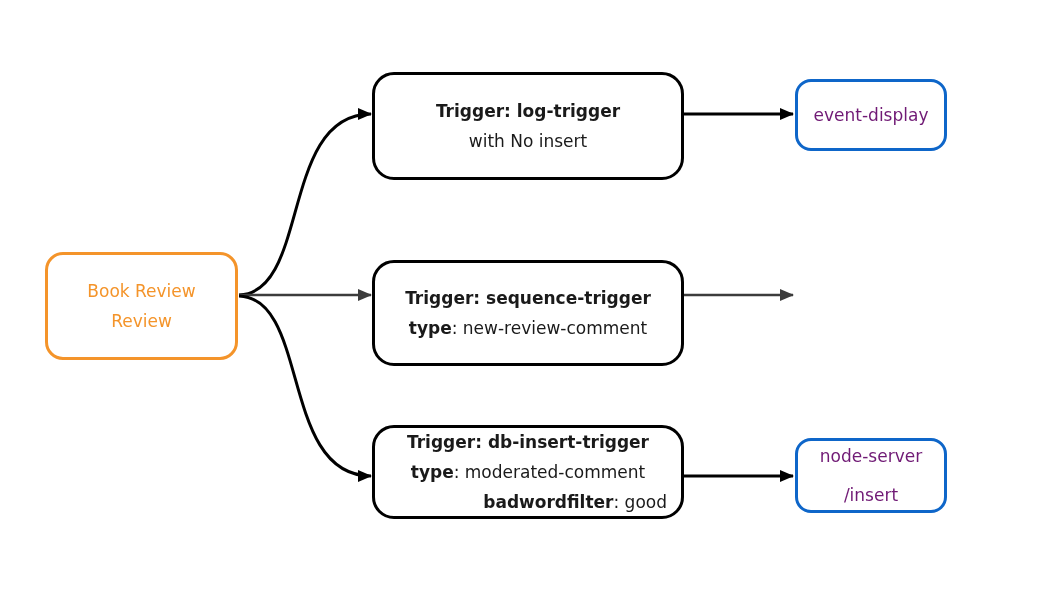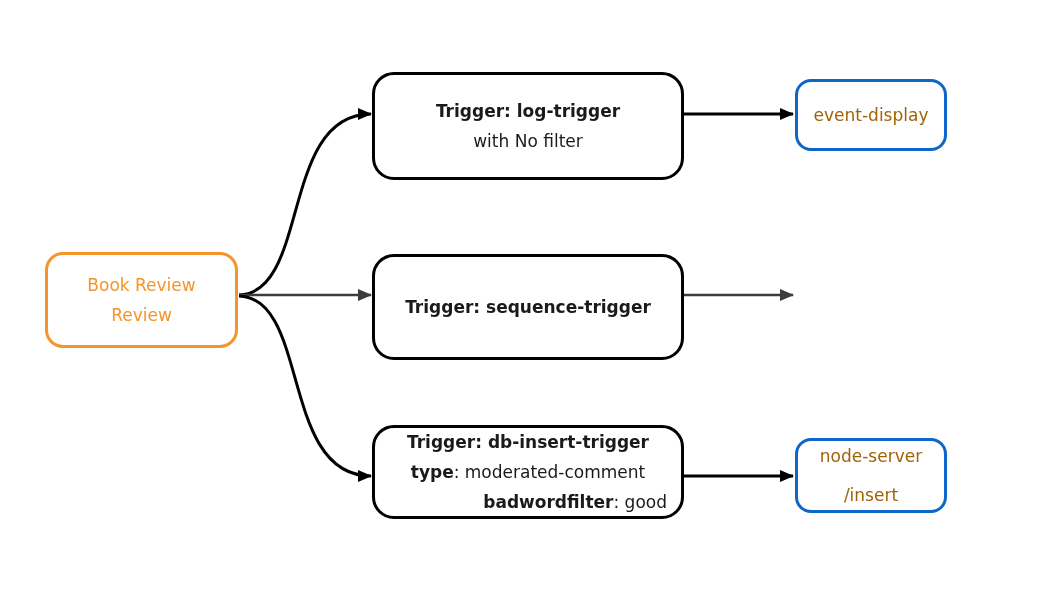--- a/index.html
+++ b/index.html
@@ -20,36 +20,36 @@
     justify-content:center;
     align-items:center;
     text-align:center;
     font-size:17px;
     line-height:30px;
   }
   .broker{
     border:3px solid #F4942A;
     border-radius:18px;
     color:#F4942A;
-    left:45px;top:252px;width:193px;height:96px;
+    left:45px;top:252px;width:193px;height:108px;
   }
   .trigger{
     border:3px solid #000000;
     border-radius:22px;
     color:#1a1a1a;
     padding:0 14px;
     left:372px;width:312px;margin-top:12px;
   }
   .trigger-1{top:60px;height:108px;}
-  .trigger-2{top:242px;height:106px;}
+  .trigger-2{top:248px;height:106px;}
   .trigger-3{top:413px;height:94px;}
   .sink{
     border:3px solid #0E66C9;
     border-radius:16px;
-    color:#a16207;
+    color:#701a75;
     left:795px;width:152px;
   }
   .sink-1{top:79px;height:72px;}
   .sink-2{top:258px;height:76px;}
   .sink-3{top:438px;height:75px;justify-content:space-between;}
   .bold{font-weight:bold;}
   .flush-right{align-self:flex-end;}
   .line{white-space:nowrap;}
 </style>
 </head>
@@ -76,25 +76,26 @@
     <path d="M 684 476 L 793 476" fill="none" stroke="#000000" stroke-width="3" marker-end="url(#arrow-black)"></path>
   </svg>
 
   <div class="node broker">
     <div class="line">Book Review</div>
     <div class="line">Review</div>
   </div>
 
   <div class="node trigger trigger-1">
     <div class="line bold">Trigger: log-trigger</div>
-    <div class="line">with No filter</div>
+    <div class="line">with No insert</div>
   </div>
 
   <div class="node trigger trigger-2">
     <div class="line bold">Trigger: sequence-trigger</div>
+    <div class="line"><span class="bold">type</span><span>: new-review-comment</span></div>
   </div>
 
   <div class="node trigger trigger-3">
     <div class="line bold">Trigger: db-insert-trigger</div>
     <div class="line"><span class="bold">type</span><span>: moderated-comment</span></div>
     <div class="line flush-right"><span class="bold">badwordfilter</span><span>: good</span></div>
   </div>
 
   <div class="node sink sink-1">
     <div class="line">event-display</div>

